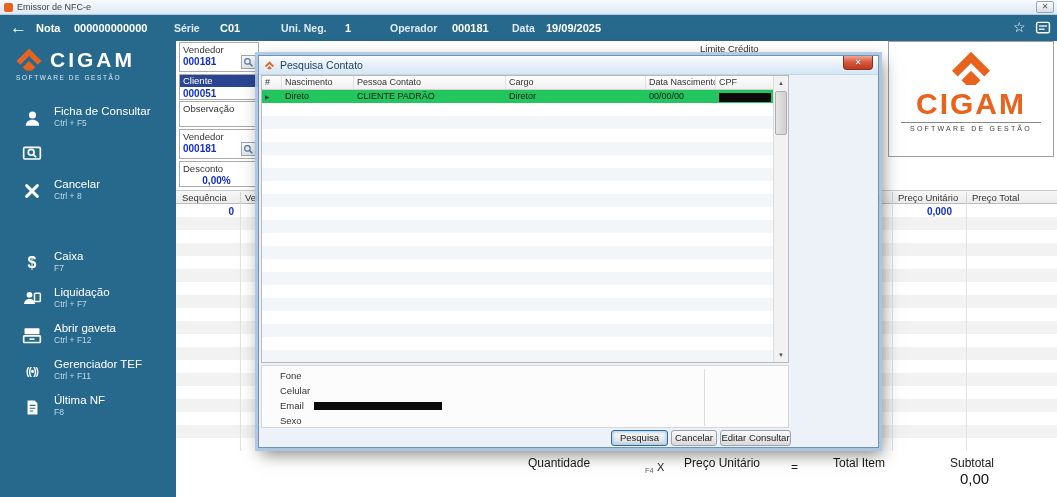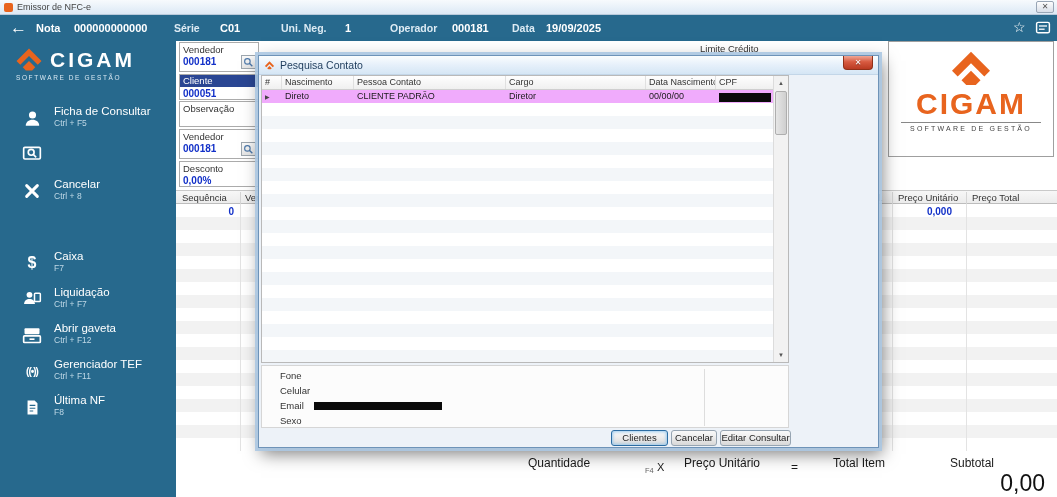--- a/index.html
+++ b/index.html
@@ -34,50 +34,50 @@
   .menu-short{font-size:8.5px;color:#BFD8E6;margin-top:1px}
   .ico-dollar{font-size:16px;font-weight:bold;color:#fff}
   .ico-wifi{font-size:10px;font-weight:bold;color:#fff;letter-spacing:-1px}
 
   
   .main{left:176px;top:41px;width:881px;height:456px;background:#fff}
   .fieldbox{border:1px solid #ABABAB;background:#fff}
   .f-label{font-size:9.5px;color:#333;padding:1px 3px 0}
   .f-header{background:#2A4693;color:#fff;font-size:9.5px;padding:0 3px;height:12px;line-height:12px}
   .f-value{font-size:10px;font-weight:bold;color:#1230C8;padding:1px 3px}
-  .f-value.right{text-align:left;padding-right:8px}
+  .f-value.right{text-align:center;padding-right:8px}
   .f-search{position:absolute;right:2px;bottom:2px;width:15px;height:14px;border:1px solid #9DA6AE;background:linear-gradient(#FAFAFA,#E4E4E4);display:flex;align-items:center;justify-content:center;cursor:pointer}
   .limite{font-size:9.5px;color:#333}
   .logo-box{border:1px solid #9F9F9F;text-align:center;padding-top:6px;background:#fff}
   .lb-name{font-size:30px;font-weight:bold;color:#E8641E;letter-spacing:2px;line-height:32px}
   .lb-sub{font-size:7px;color:#444;letter-spacing:2.2px;border-top:1px solid #888;margin:2px 12px 0;padding-top:2px}
 
   .thead{background:linear-gradient(#F7F7F7,#ECECEC);border-top:1px solid #C9C9C9;border-bottom:1px solid #BDBDBD}
   .th{font-size:9.5px;color:#333;line-height:13px;white-space:nowrap}
   .vsep{top:1px;width:1px;height:12px;background:#D5D5D5}
   .stripes{background:repeating-linear-gradient(to bottom,#fff 0 13px,#F2F2F2 13px 26px)}
   .colline{width:1px;background:#E3E3E3}
   .cellv{font-size:10px;font-weight:bold;color:#1230C8;line-height:13px}
 
   .ft{font-size:12px;color:#1A1A1A}
   .ft-f4{font-size:7.5px;color:#666}
   .ft-x{font-size:11px;color:#222}
-  .ft-total{font-size:23px;color:#111;text-align:right}
+  .ft-total{font-size:15px;color:#111;text-align:left}
 
   
   .dialog{left:258px;top:55px;width:621px;height:393px;background:#EDF2F8;border:1px solid #6E93B8;box-shadow:0 0 0 3px rgba(172,200,226,.9),3px 6px 16px rgba(0,0,0,.5);z-index:20}
   .dlg-title{position:absolute;left:0;top:0;right:0;height:19px;background:linear-gradient(#FBFDFE,#E6F0FA 50%,#D5E6F5);border-bottom:1px solid #C3D6E8}
   .dlg-title-text{position:absolute;left:21px;top:3px;font-size:10.5px;color:#1E3C5C}
   .dlg-ico{position:absolute;left:5px;top:4px;width:11px;height:11px}
   .dlg-close{position:absolute;right:5px;top:0;width:30px;height:14px;background:linear-gradient(#F0A796,#D75A40 45%,#B93A22);border:1px solid #903018;border-top:none;border-radius:0 0 4px 4px;color:#fff;font-size:8px;text-align:center;line-height:13px;text-shadow:0 1px 1px rgba(0,0,0,.4);cursor:pointer}
   .dlg-grid{position:absolute;left:2px;top:19px;width:528px;height:288px;background:#fff;border:1px solid #B9B9B9}
   .g-head{display:flex;height:14px;background:linear-gradient(#FEFEFE,#F0F0F0);border-bottom:1px solid #CFCFCF}
   .gh{font-size:9px;color:#333;line-height:13px;padding-left:3px;border-right:1px solid #E0E0E0;flex:0 0 auto;white-space:nowrap;overflow:hidden}
   .g-row{display:flex;height:13px}
-  .g-row.selected{background:#f0abfc}
+  .g-row.selected{background:#22c55e}
   .gc{font-size:9px;line-height:13px;padding-left:3px;flex:0 0 auto;color:#1A1A1A;white-space:nowrap;overflow:hidden}
   .marker{font-style:normal;font-size:6px;color:#444}
   .g-stripes{position:absolute;left:0;top:27px;right:15px;bottom:0;background:repeating-linear-gradient(to bottom,#fff 0 13px,#F3F6F9 13px 26px)}
   .g-scroll{position:absolute;right:0;top:0;bottom:0;width:15px;background:#F2F2F2;border-left:1px solid #DCDCDC}
   .sc-btn{position:absolute;left:0;width:14px;height:14px;font-size:6px;color:#555;text-align:center;line-height:14px;cursor:pointer}
   .sc-up{top:0}.sc-down{bottom:0}
   .sc-thumb{position:absolute;left:1px;top:15px;width:12px;height:44px;background:linear-gradient(90deg,#E6E6E6,#CFCFCF);border:1px solid #AEAEAE;border-radius:2px}
   .dlg-detail{position:absolute;left:2px;top:309px;width:528px;height:63px;background:#FCFCFC;border:1px solid #D6D6D6}
   .dt{position:absolute;left:18px;font-size:9.5px;color:#333}
   .vline{left:442px;top:3px;width:1px;height:57px;background:#DDD}
@@ -346,16 +346,16 @@
 
   <div class="dlg-detail">
     <span class="dt" style="top:4px">Fone</span>
     <span class="dt" style="top:19px">Celular</span>
     <span class="dt" style="top:34px">Email</span>
     <span class="dt" style="top:49px">Sexo</span>
     <span class="abs redact" style="left:52px;top:36px;width:128px;height:8px"></span>
     <div class="abs vline"></div>
   </div>
 
-  <button class="btn default" style="left:352px;width:57px">Clientes</button>
+  <button class="btn default" style="left:352px;width:57px">Pesquisa</button>
   <button class="btn" style="left:412px;width:46px">Cancelar</button>
   <button class="btn" style="left:461px;width:71px">Editar Consultar</button>
 </div>
 
 </body></html>

